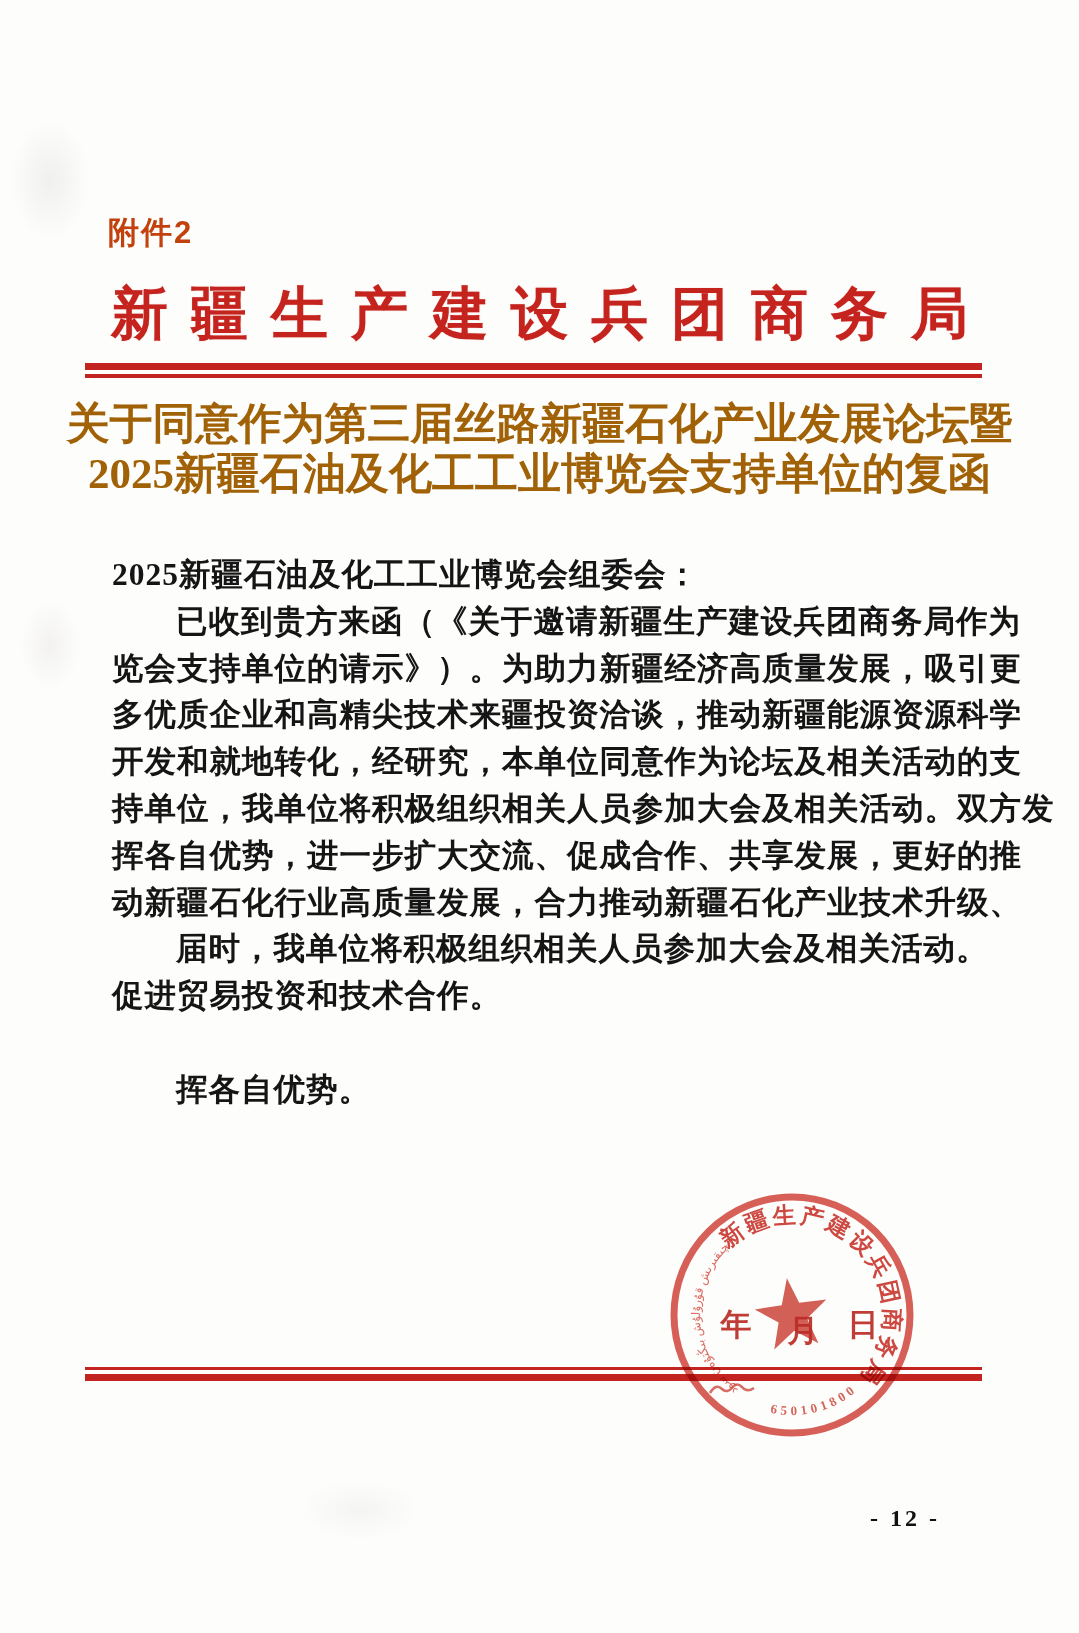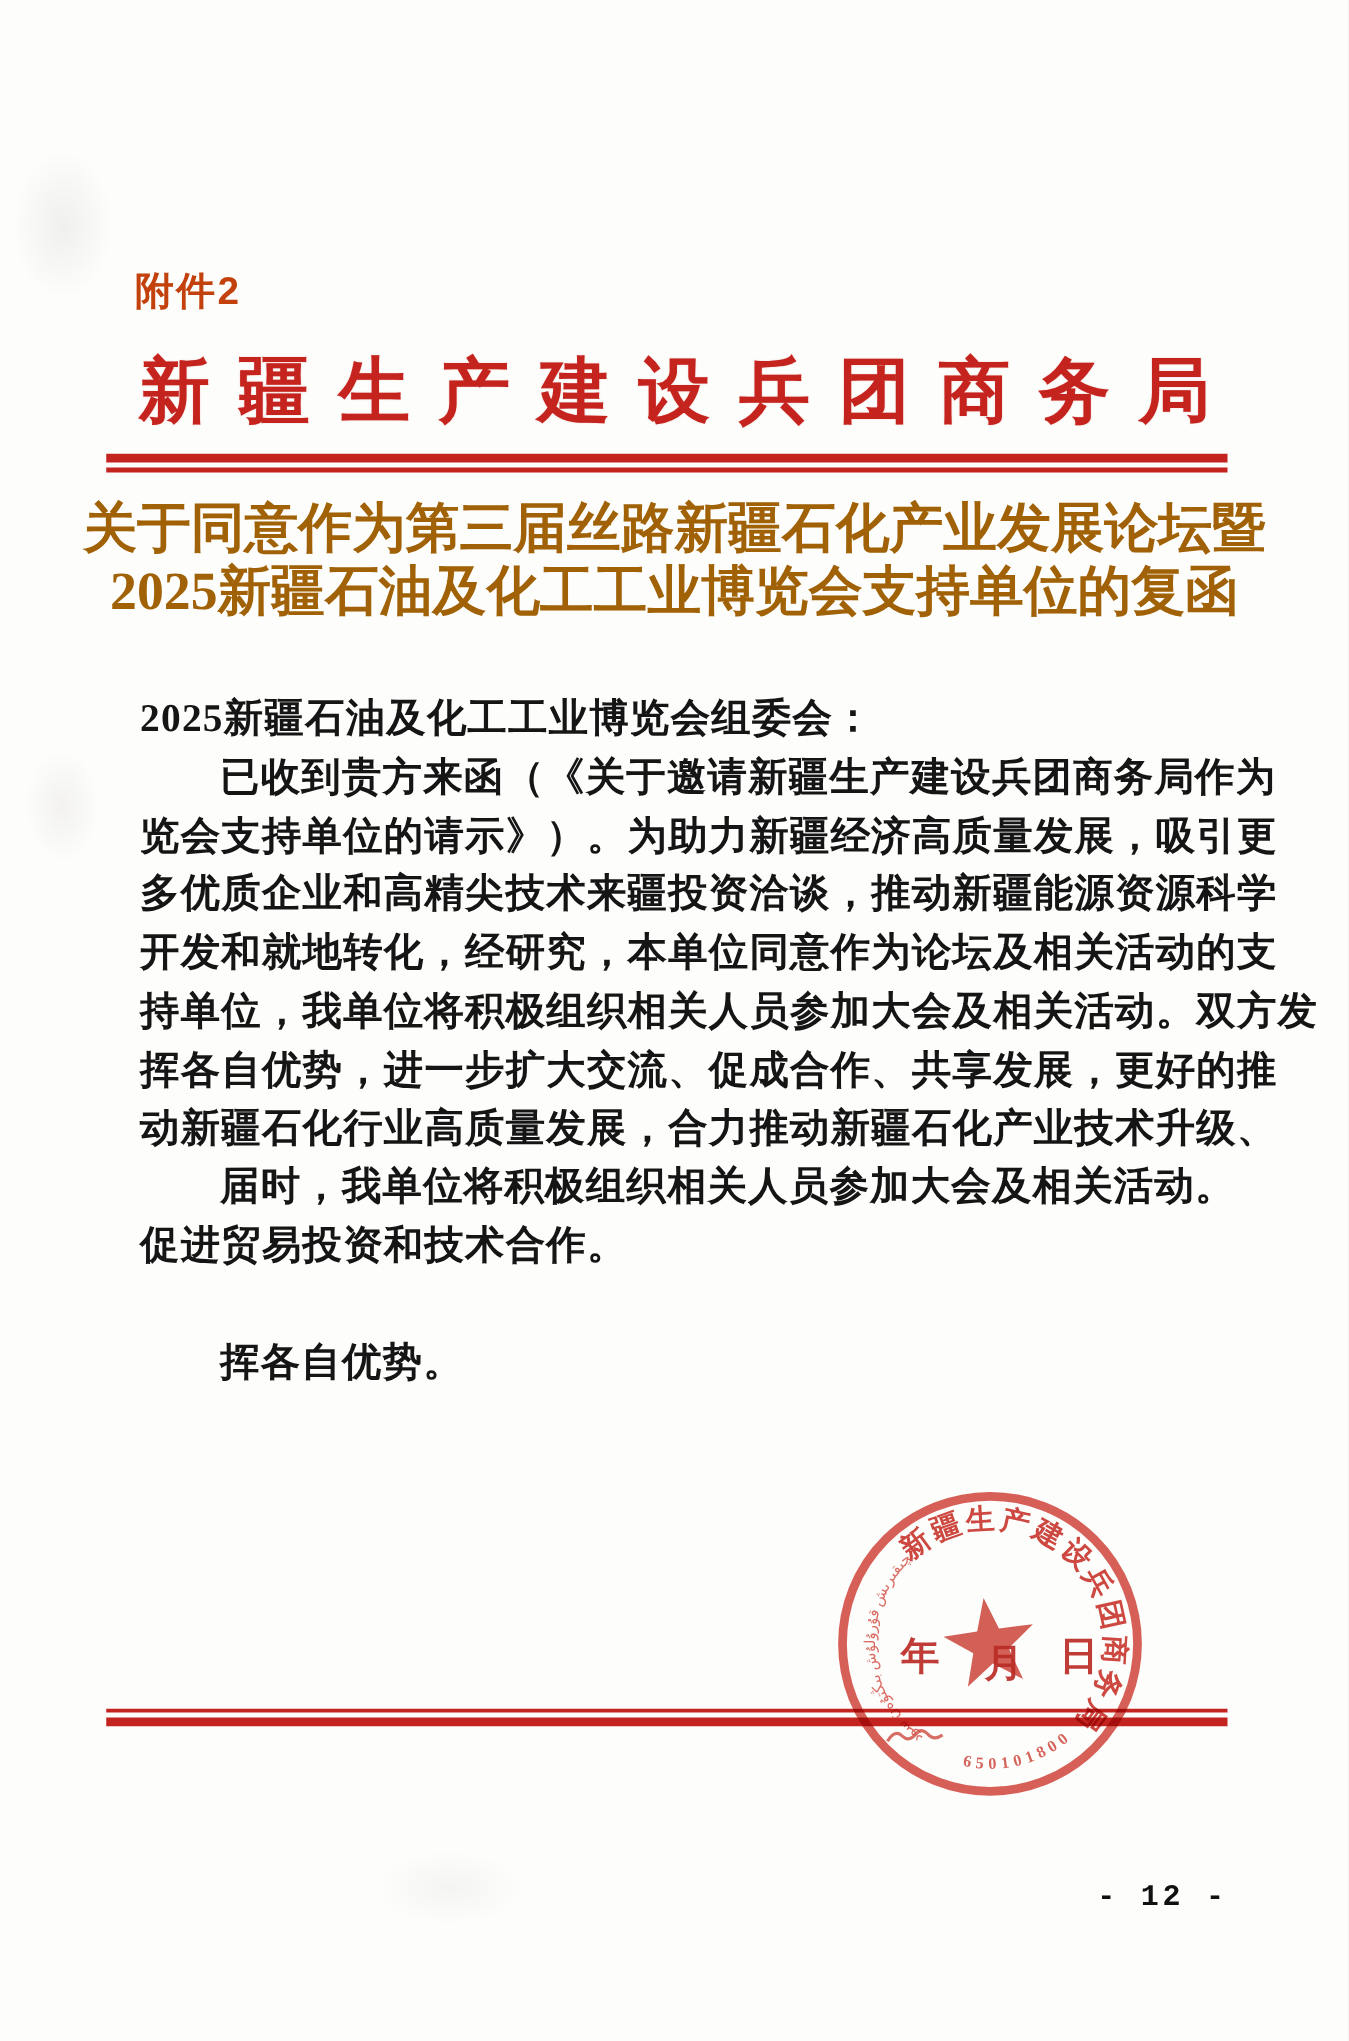--- a/index.html
+++ b/index.html
@@ -63,22 +63,22 @@
     font-weight:600;
   }
   .body-line.indent{padding-left:64px;}
 
   .seal{
     position:absolute;left:652px;top:1175px;width:280px;height:280px;
     mix-blend-mode:multiply;z-index:3;
   }
   .page-number{
     position:absolute;left:870px;top:1505px;width:120px;
-    text-align:center;
-    font-family:Liberation Mono, monospace;
+    text-align:left;
+    font-family:Liberation Serif, serif;
     font-weight:700;font-size:24px;letter-spacing:3px;color:#111;
   }
 </style>
 </head>
 <body>
 
 <div class="page">
 
   <div class="smudge smudge-1"></div>
   <div class="smudge smudge-2"></div>

